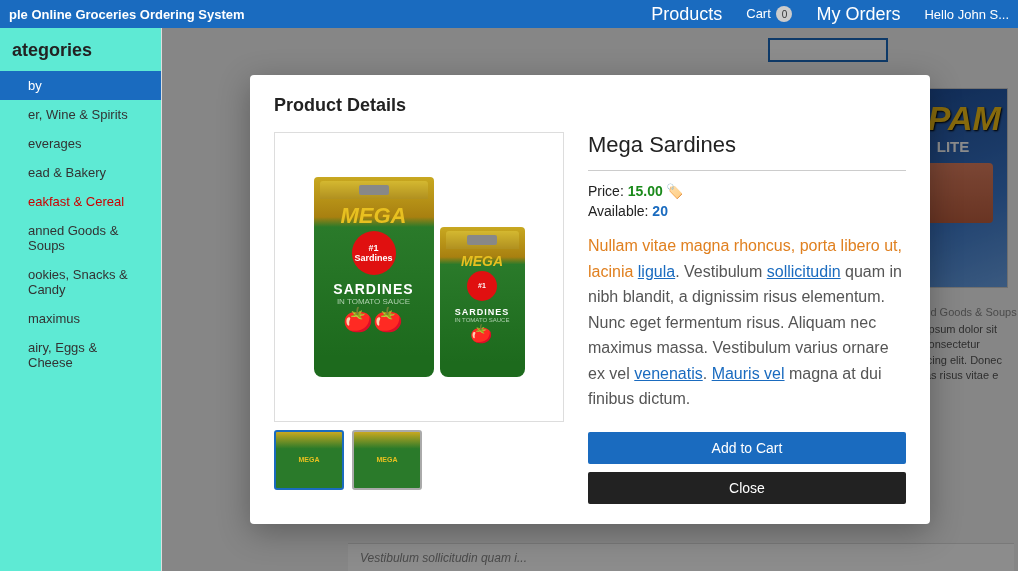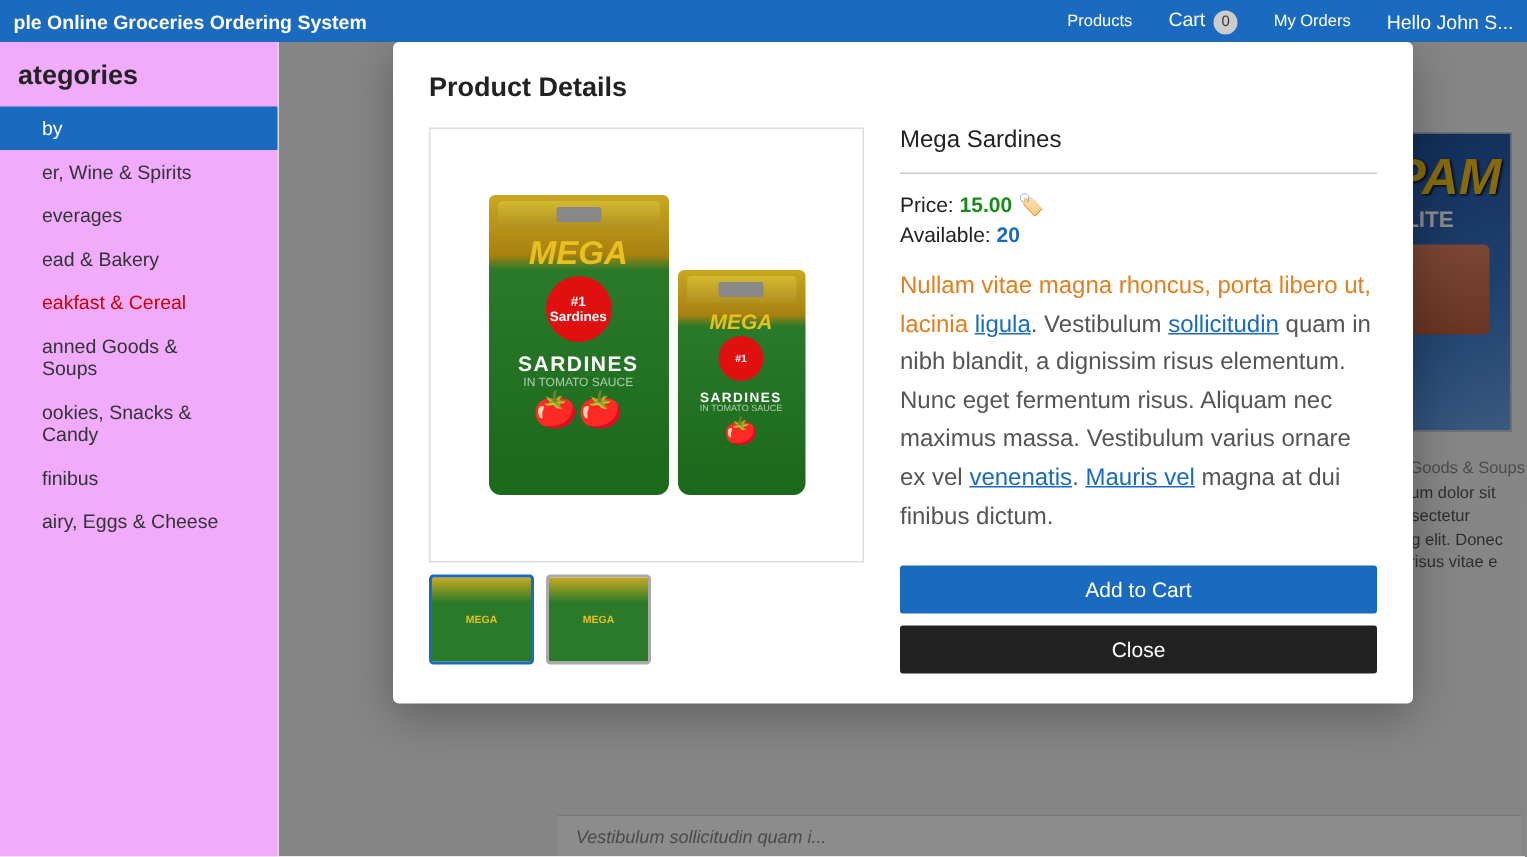--- a/index.html
+++ b/index.html
@@ -10,43 +10,43 @@
       background: #1a6bbf;
       color: white;
       padding: 0 9px;
       height: 28px;
       display: flex;
       align-items: center;
       gap: 24px;
       font-size: 13px;
     }
     .navbar .brand { font-weight: bold; flex: 1; }
-    .navbar a { color: white; text-decoration: none; font-size: 11px; }
+    .navbar a { color: white; text-decoration: none; font-size: 18px; }
     .navbar .cart-badge {
       background: #ccc;
       color: #333;
       border-radius: 50%;
       font-size: 10px;
       width: 16px; height: 16px;
       display: inline-flex; align-items: center; justify-content: center;
       margin-left: 2px;
     }
     .navbar .hello { margin-left: auto; }
 
     
     .layout {
       display: flex;
       height: calc(571px - 28px);
       position: relative;
     }
 
     
     .sidebar {
-      width: 186px;
-      background: #f0abfc;
+      width: 162px;
+      background: #5eead4;
       padding: 12px 0;
       border-right: 1px solid #ddd;
       flex-shrink: 0;
     }
     .sidebar .categories-title {
       font-size: 18px;
       font-weight: bold;
       padding: 0 12px 10px;
       color: #222;
     }
@@ -111,21 +111,21 @@
       width: 120px; height: 24px;
       border: 2px solid #1a6bbf;
       background: white;
     }
 
     
     .modal-overlay {
       position: absolute;
       top: 0; left: 0; right: 0; bottom: 0;
       background: rgba(0,0,0,0.45);
-      display: flex; align-items: flex-start; justify-content: center;
+      display: flex; align-items: center; justify-content: center;
       z-index: 100;
     }
     .modal {
       background: white;
       width: 680px;
       max-height: 540px;
       border-radius: 4px;
       padding: 20px 24px;
       box-shadow: 0 8px 32px rgba(0,0,0,0.3);
       position: relative;
@@ -195,21 +195,21 @@
       font-size: 8px; color: #fff; font-weight: bold;
       cursor: pointer;
       overflow: hidden;
     }
     .thumb.selected { border-color: #1a6bbf; }
 
     .modal-right {
       flex: 1;
     }
     .product-name {
-      font-size: 16px;
+      font-size: 22px;
       color: #222;
       font-weight: normal;
       margin-bottom: 12px;
     }
     .divider { border: none; border-top: 1px solid #ccc; margin-bottom: 12px; }
     .price-row { font-size: 14px; color: #222; margin-bottom: 4px; }
     .price-val { color: #1a8a1a; font-weight: bold; }
     .price-icon { color: #1a8a1a; font-size: 14px; }
     .avail-row { font-size: 14px; color: #222; margin-bottom: 14px; }
     .avail-val { color: #1a6bbf; font-weight: bold; }
@@ -263,21 +263,21 @@
 
   <div class="sidebar">
     <div class="categories-title">ategories</div>
     <div class="cat-item active">by</div>
     <div class="cat-item">er, Wine &amp; Spirits</div>
     <div class="cat-item">everages</div>
     <div class="cat-item">ead &amp; Bakery</div>
     <div class="cat-item red">eakfast &amp; Cereal</div>
     <div class="cat-item">anned Goods &amp; Soups</div>
     <div class="cat-item">ookies, Snacks &amp; Candy</div>
-    <div class="cat-item">finibus</div>
+    <div class="cat-item">maximus</div>
     <div class="cat-item">airy, Eggs &amp; Cheese</div>
   </div>
 
   <div class="main-content">
 
     <input class="search-box" type="text" style="">
 
     <div class="spam-section">
       <div class="spam-img-box">
         <div class="spam-big">SPAM</div>

